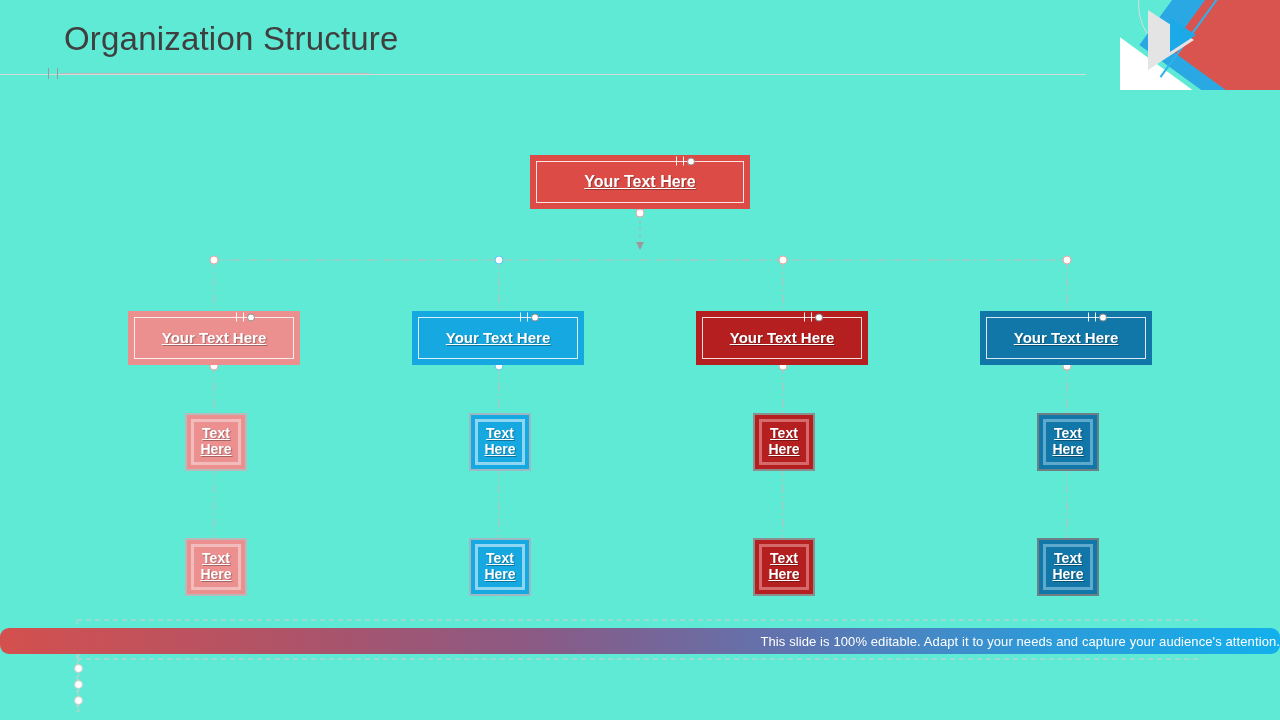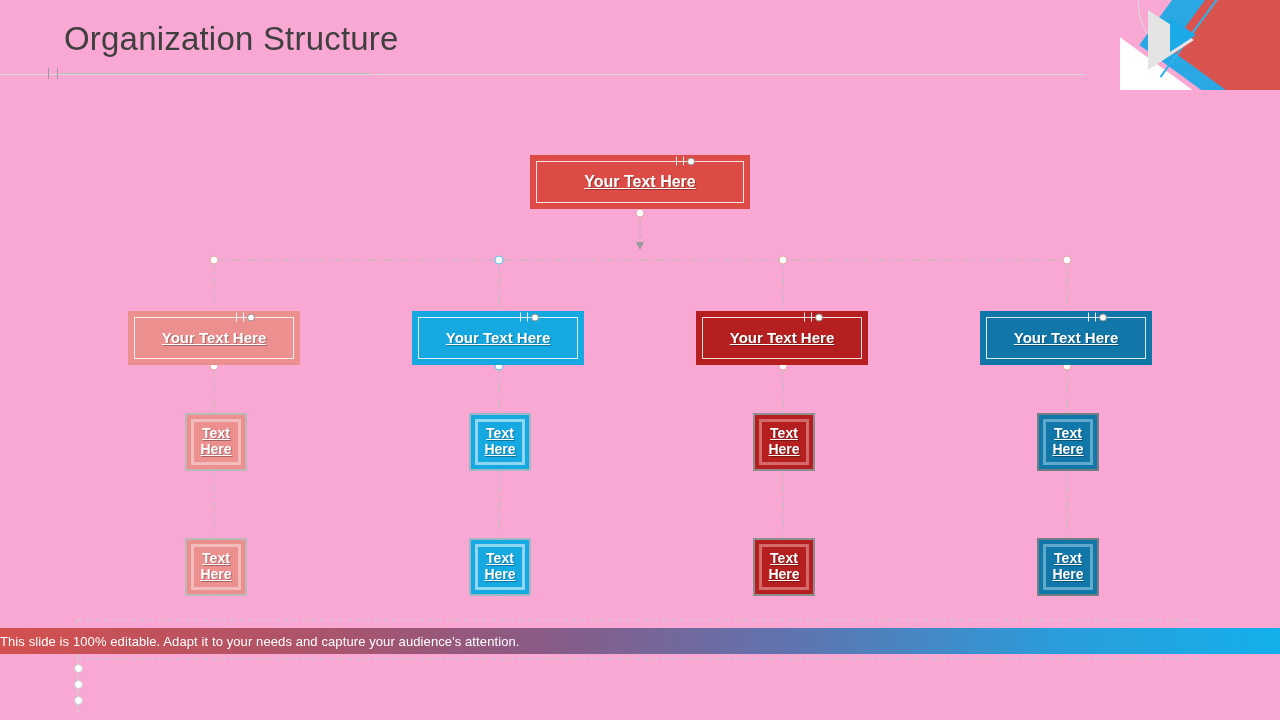--- a/index.html
+++ b/index.html
@@ -10,21 +10,21 @@
   }
   body {
     font-family: "Liberation Sans", sans-serif;
     -webkit-font-smoothing: antialiased;
   }
   #slide {
     position: relative;
     width: 1280px;
     height: 720px;
     overflow: hidden;
-    background: #f9a8d4;
+    background: #5eead4;
   }
 
   
   #page-title {
     position: absolute;
     left: 64px;
     top: 20px;
     font-size: 33px;
     font-weight: 400;
     color: #3f3f3f;
@@ -239,22 +239,23 @@
 
   
   #bottom-banner {
     position: absolute;
     left: 0;
     top: 628px;
     width: 1280px;
     height: 26px;
     display: flex;
     align-items: center;
-    justify-content: flex-start;
+    justify-content: flex-end;
     background: linear-gradient(to right, #d4504e 0%, #b05367 22%, #8a5a85 42%, #5f74b0 62%, #2c9bd9 82%, #13b0ec 100%);
+    border-radius: 9px;
   }
   #bottom-banner .banner-text {
     color: #ffffff;
     font-size: 13px;
     letter-spacing: 0.1px;
     white-space: nowrap;
   }
 
   
   #corner-dots {

